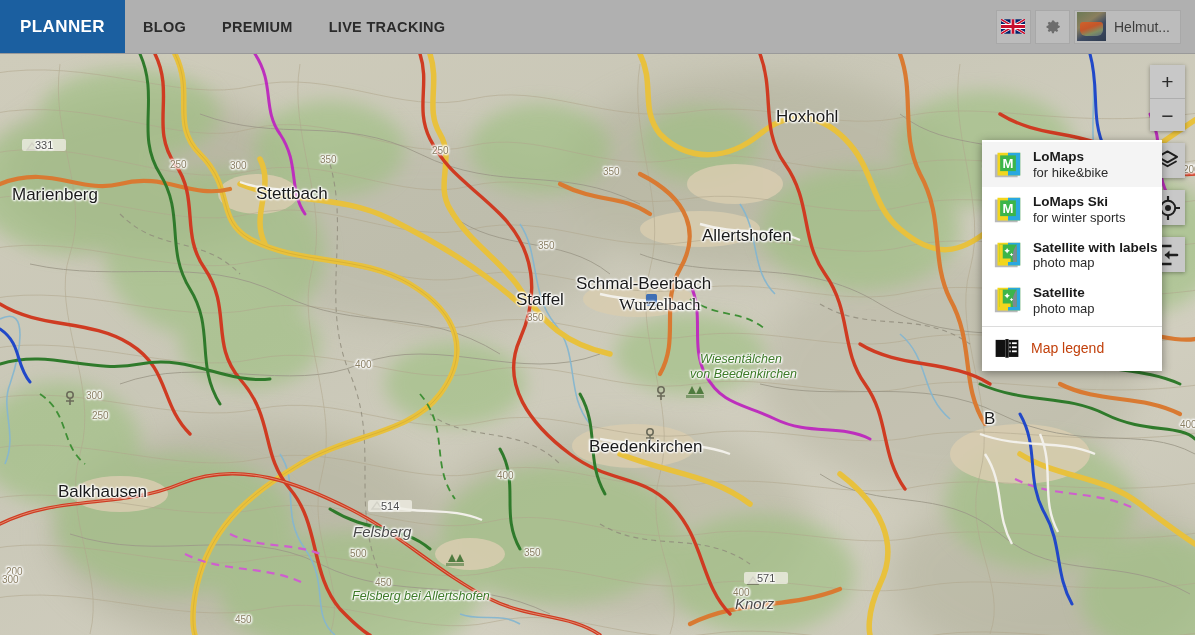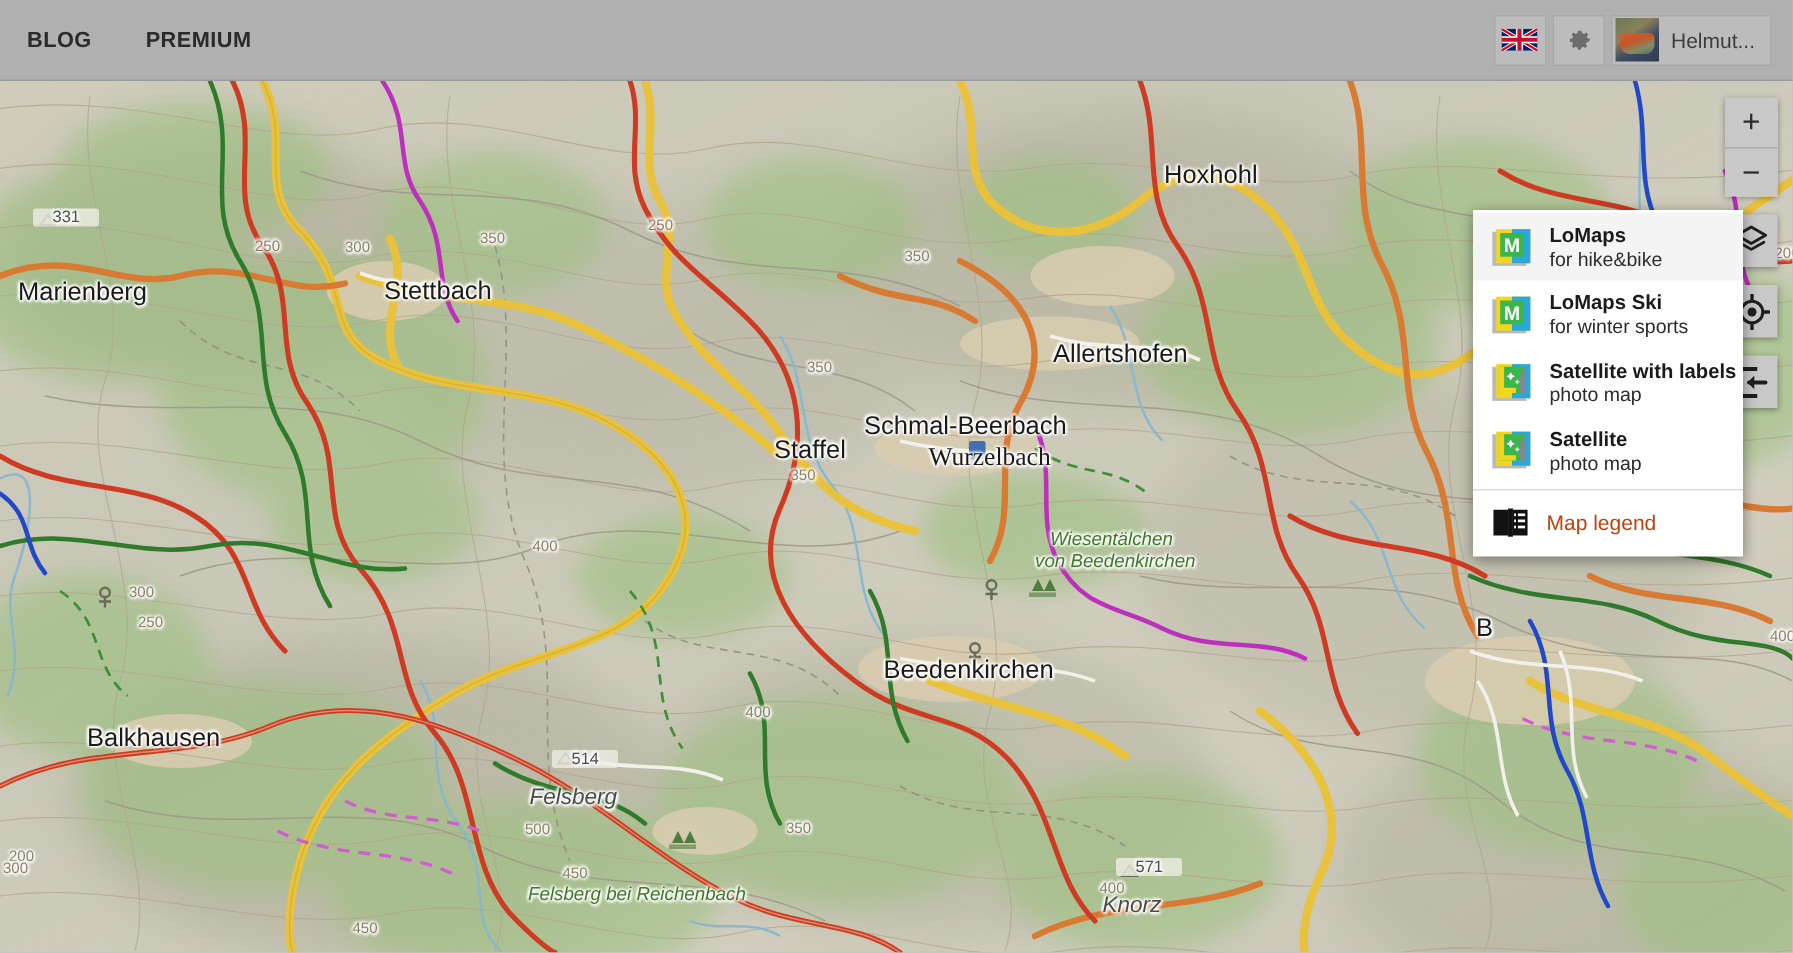--- a/index.html
+++ b/index.html
@@ -161,26 +161,32 @@
     display: flex; align-items: center; gap: 11px;
     padding: 10px 10px 12px 12px; cursor: pointer;
   }
   .legend-label { font-size: 14px; color: #c2410c; }
   .book-icon { width: 26px; height: 22px; display: block; }
 </style>
 </head>
 <body>
 
 <div class="header">
+  <div class="nav-brand">
+    <span>PLANNER</span>
+  </div>
   <div class="nav-items">
     <div class="nav-item">
       <span>BLOG</span>
     </div>
     <div class="nav-item">
       <span>PREMIUM</span>
+    </div>
+    <div class="nav-item">
+      <span>LIVE TRACKING</span>
     </div>
   </div>
   <div class="header-spacer"></div>
   <div class="header-right">
 
     <div class="hdr-btn">
       <svg class="flag-uk" viewBox="0 0 60 36">
         <rect width="60" height="36" fill="#012169"></rect>
         <path d="M0,0 L60,36 M60,0 L0,36" stroke="#fff" stroke-width="7"></path>
         <path d="M0,0 L60,36 M60,0 L0,36" stroke="#C8102E" stroke-width="4"></path>
@@ -432,21 +438,21 @@
       <div class="map-label lbl-town" style="left: 560px; top: 220px;">Schmal-Beerbach</div>
       <div class="map-label lbl-town" style="left: 603px; top: 241px; font-family: Liberation Serif, serif;">Wurzelbach</div>
       <div class="map-label lbl-town" style="left: 500px; top: 236px;">Staffel</div>
       <div class="map-label lbl-town" style="left: 573px; top: 383px;">Beedenkirchen</div>
       <div class="map-label lbl-town" style="left: 42px; top: 428px;">Balkhausen</div>
       <div class="map-label lbl-town" style="left: 968px; top: 355px;">B</div>
       <div class="map-label lbl-gray" style="left: 735px; top: 541px;">Knorz</div>
       <div class="map-label lbl-gray" style="left: 353px; top: 469px;">Felsberg</div>
       <div class="map-label lbl-green" style="left: 700px; top: 298px;">Wiesentälchen</div>
       <div class="map-label lbl-green" style="left: 690px; top: 313px;">von Beedenkirchen</div>
-      <div class="map-label lbl-green" style="left: 352px; top: 535px;">Felsberg bei Reichenbach</div>
+      <div class="map-label lbl-green" style="left: 352px; top: 535px;">Felsberg bei Allertshofen</div>
       <div class="map-label lbl-elev" style="left: 22px; top: 85px;">331</div>
       <div class="map-label lbl-elev" style="left: 368px; top: 446px;">514</div>
       <div class="map-label lbl-elev" style="left: 744px; top: 518px;">571</div>
       <div class="map-label lbl-contour" style="left: 733px; top: 533px;">400</div>
       <div class="map-label lbl-contour" style="left: 170px; top: 105px;">250</div>
       <div class="map-label lbl-contour" style="left: 320px; top: 100px;">350</div>
       <div class="map-label lbl-contour" style="left: 603px; top: 112px;">350</div>
       <div class="map-label lbl-contour" style="left: 527px; top: 258px;">350</div>
       <div class="map-label lbl-contour" style="left: 230px; top: 106px;">300</div>
       <div class="map-label lbl-contour" style="left: 86px; top: 336px;">300</div>

